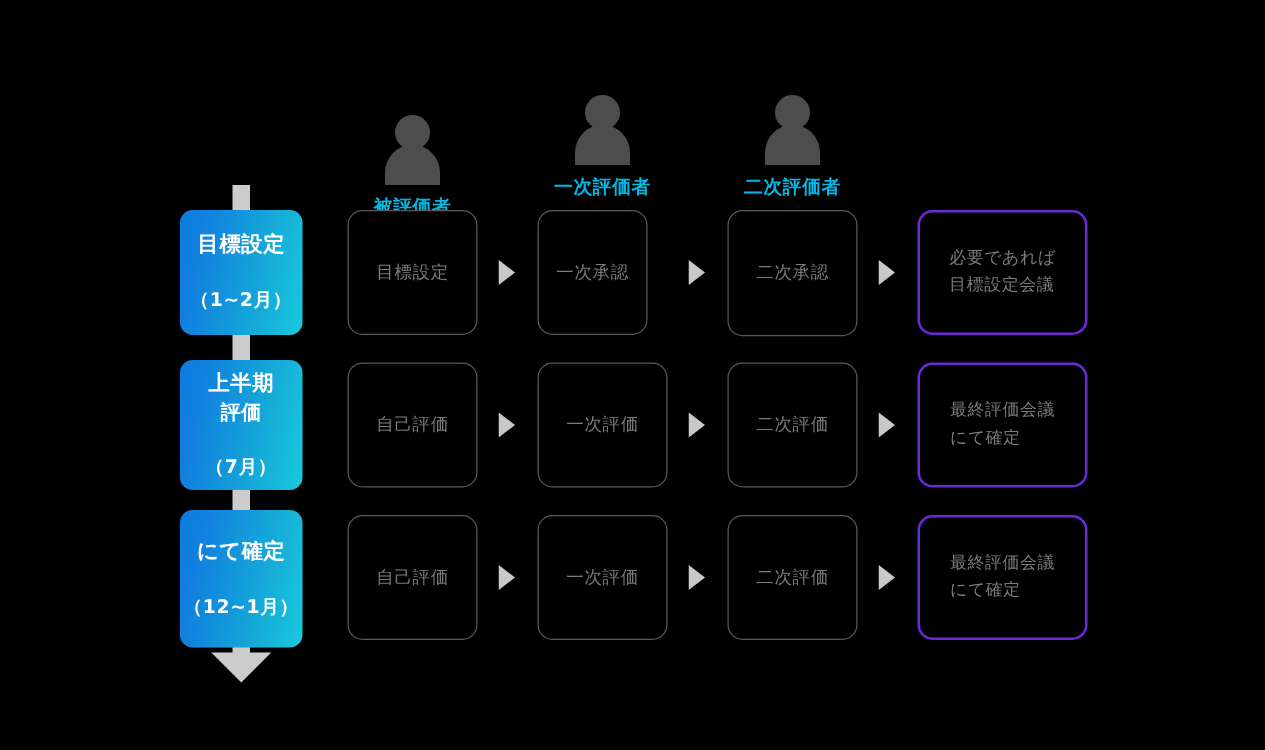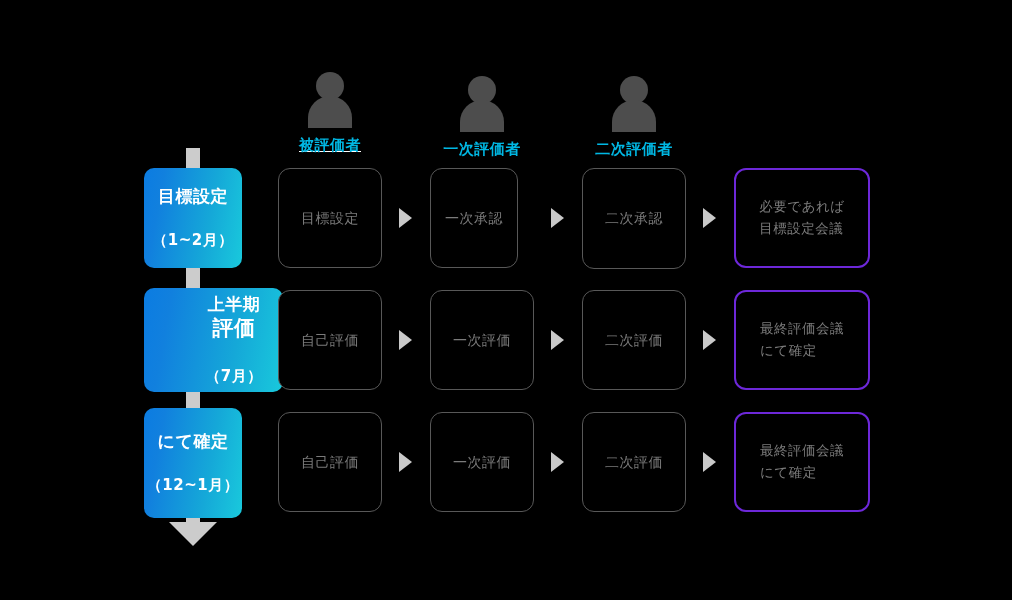--- a/index.html
+++ b/index.html
@@ -56,45 +56,45 @@
     flex-direction: column;
     align-items: center;
     justify-content: center;
     color: #ffffff;
     font-weight: bold;
     line-height: 1.32;
     text-align: center;
     letter-spacing: 0.5px;
   }
   .phase-line1 { font-size: 17px; }
-  .phase-line2 { font-size: 21px; }
+  .phase-line2 { font-size: 16px; }
   .phase-line3 { font-size: 15px; font-weight: bold; margin-top: 24px; }
 
   #phase-0 { top: 168px; height: 100px; }
-  #phase-1 { top: 288px; height: 104px; padding-left: 41px; }
+  #phase-1 { top: 288px; height: 104px; }
   #phase-2 { top: 408px; height: 110px; }
 
   
   .role {
     position: absolute;
     width: 120px;
     text-align: center;
   }
   .role-icon {
     display: block;
     margin: 0 auto 8px auto;
   }
   .role-label {
     font-size: 15px;
     font-weight: bold;
     color: #00b8e4;
     letter-spacing: 0.5px;
     white-space: nowrap;
   }
-  #role-0 { left: 270px; top: 66px; text-decoration: underline; }
+  #role-0 { left: 270px; top: 86px; text-decoration: underline; }
   #role-1 { left: 422px; top: 70px; }
   #role-2 { left: 574px; top: 70px; }
 
   
   .cell {
     position: absolute;
     border-radius: 12px;
     background: #000000;
     display: flex;
     align-items: center;

